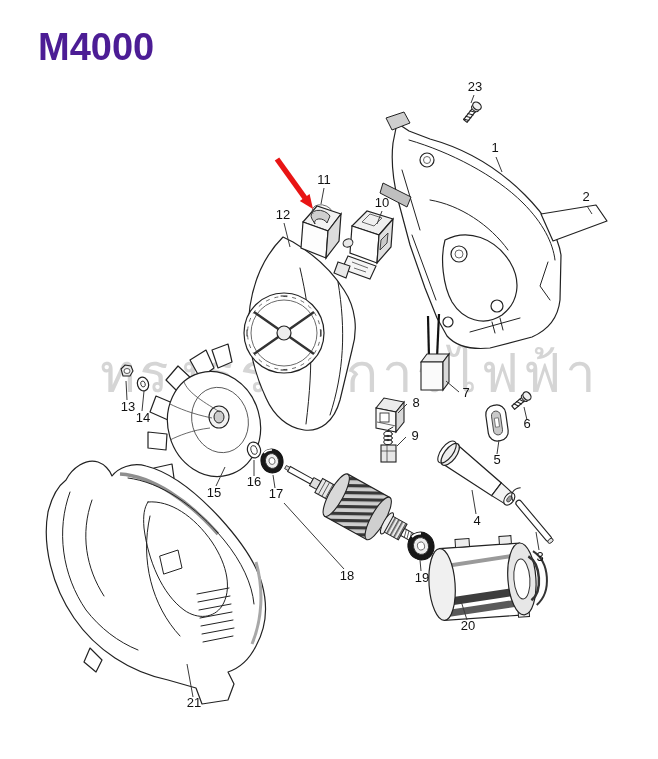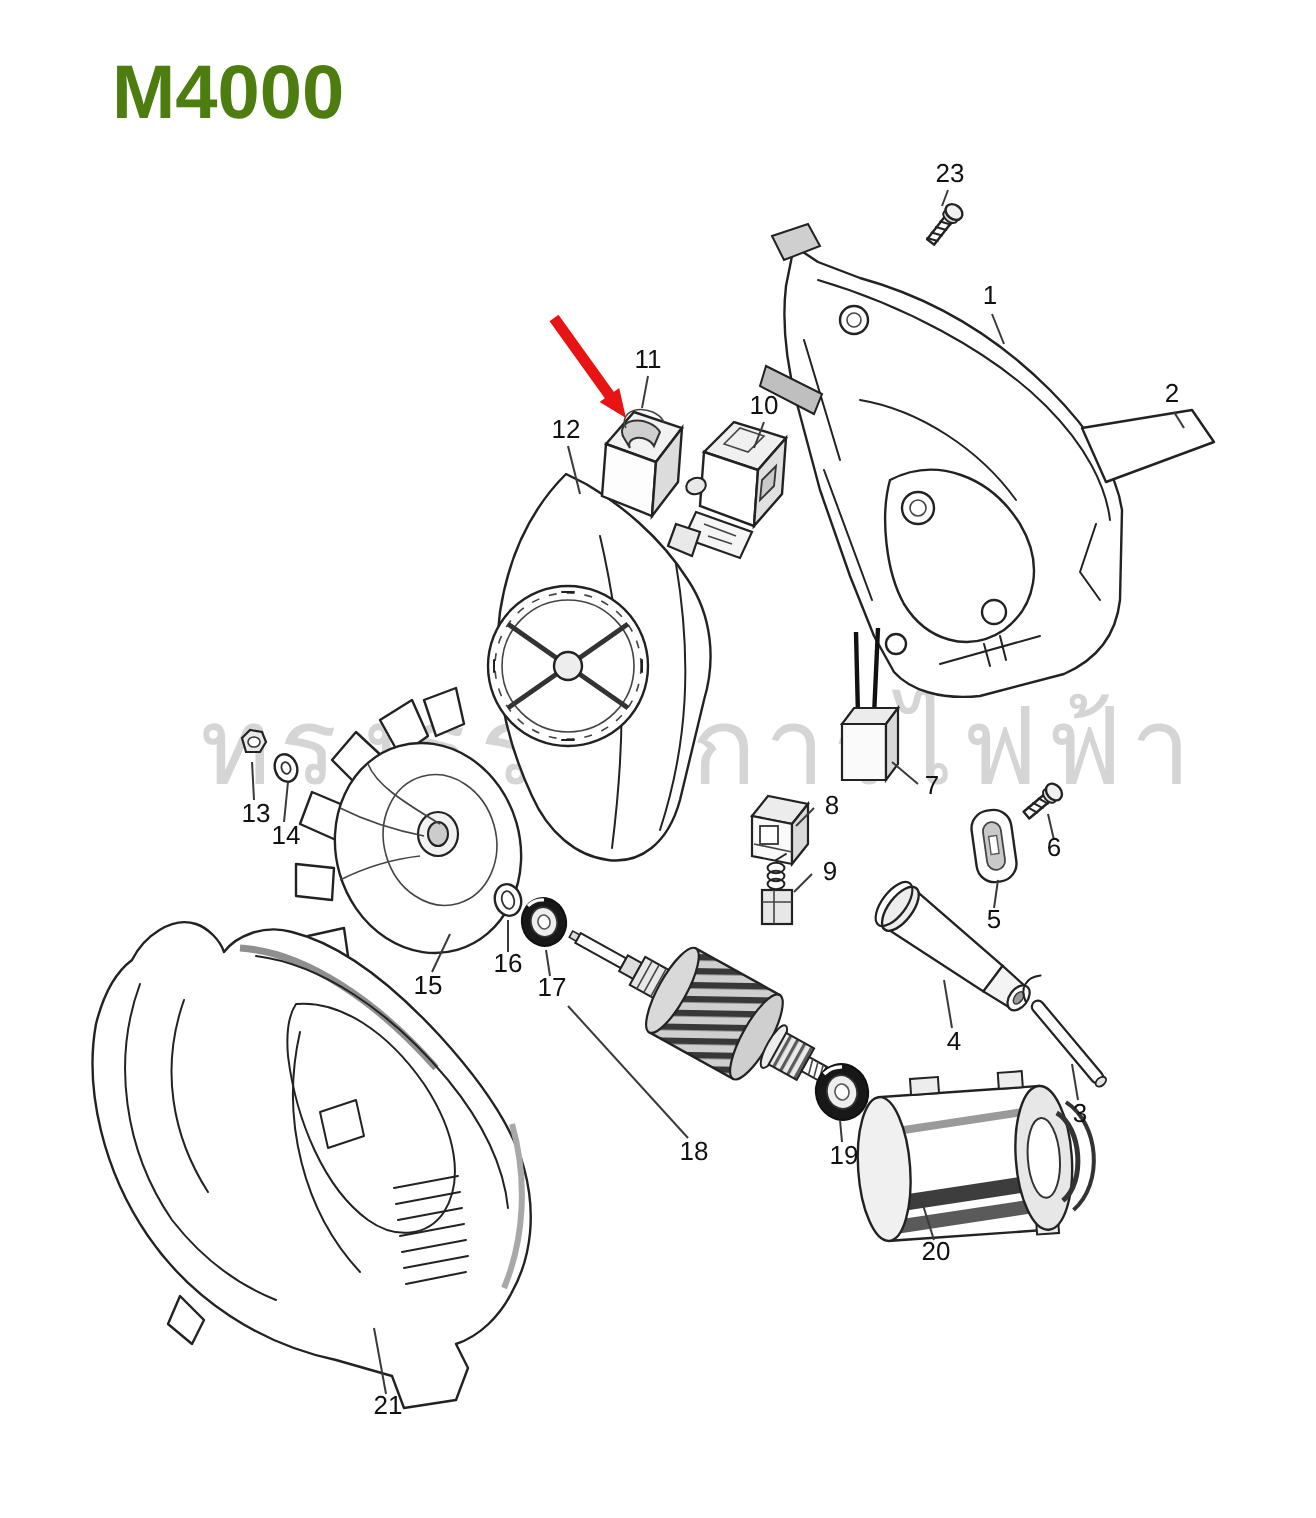--- a/index.html
+++ b/index.html
@@ -1,19 +1,19 @@
 <!DOCTYPE html>
 <html><head>
 <meta charset="utf-8">
 <style>
   html,body{margin:0;padding:0;background:#fff;}
   #stage{position:relative;width:658px;height:759px;background:#ffffff;overflow:hidden;
          font-family:"Liberation Sans",sans-serif;}
-  #title{position:absolute;left:56px;top:26px;font-size:38px;font-weight:800;
-         letter-spacing:0;color:#4d7c0f;z-index:3;}
+  #title{position:absolute;left:38px;top:26px;font-size:38px;font-weight:800;
+         letter-spacing:0;color:#4c1d95;z-index:3;}
   #watermark{position:absolute;left:100px;top:330px;font-size:54px;color:#d5d5d5;
          white-space:nowrap;z-index:0;letter-spacing:4px;font-weight:400;}
   svg.diagram{position:absolute;left:0;top:0;z-index:1;}
   .ol{fill:#ffffff;stroke:#222222;stroke-width:1.2;stroke-linejoin:round;}
   .ln{fill:none;stroke:#222222;stroke-width:1;stroke-linejoin:round;stroke-linecap:round;}
   .thin{fill:none;stroke:#444444;stroke-width:.8;}
   .leader{stroke:#3a3a3a;stroke-width:1;}
   .plbl{font-family:"Liberation Sans",sans-serif;font-size:13px;fill:#111;text-anchor:middle;}
 </style>
 </head>

